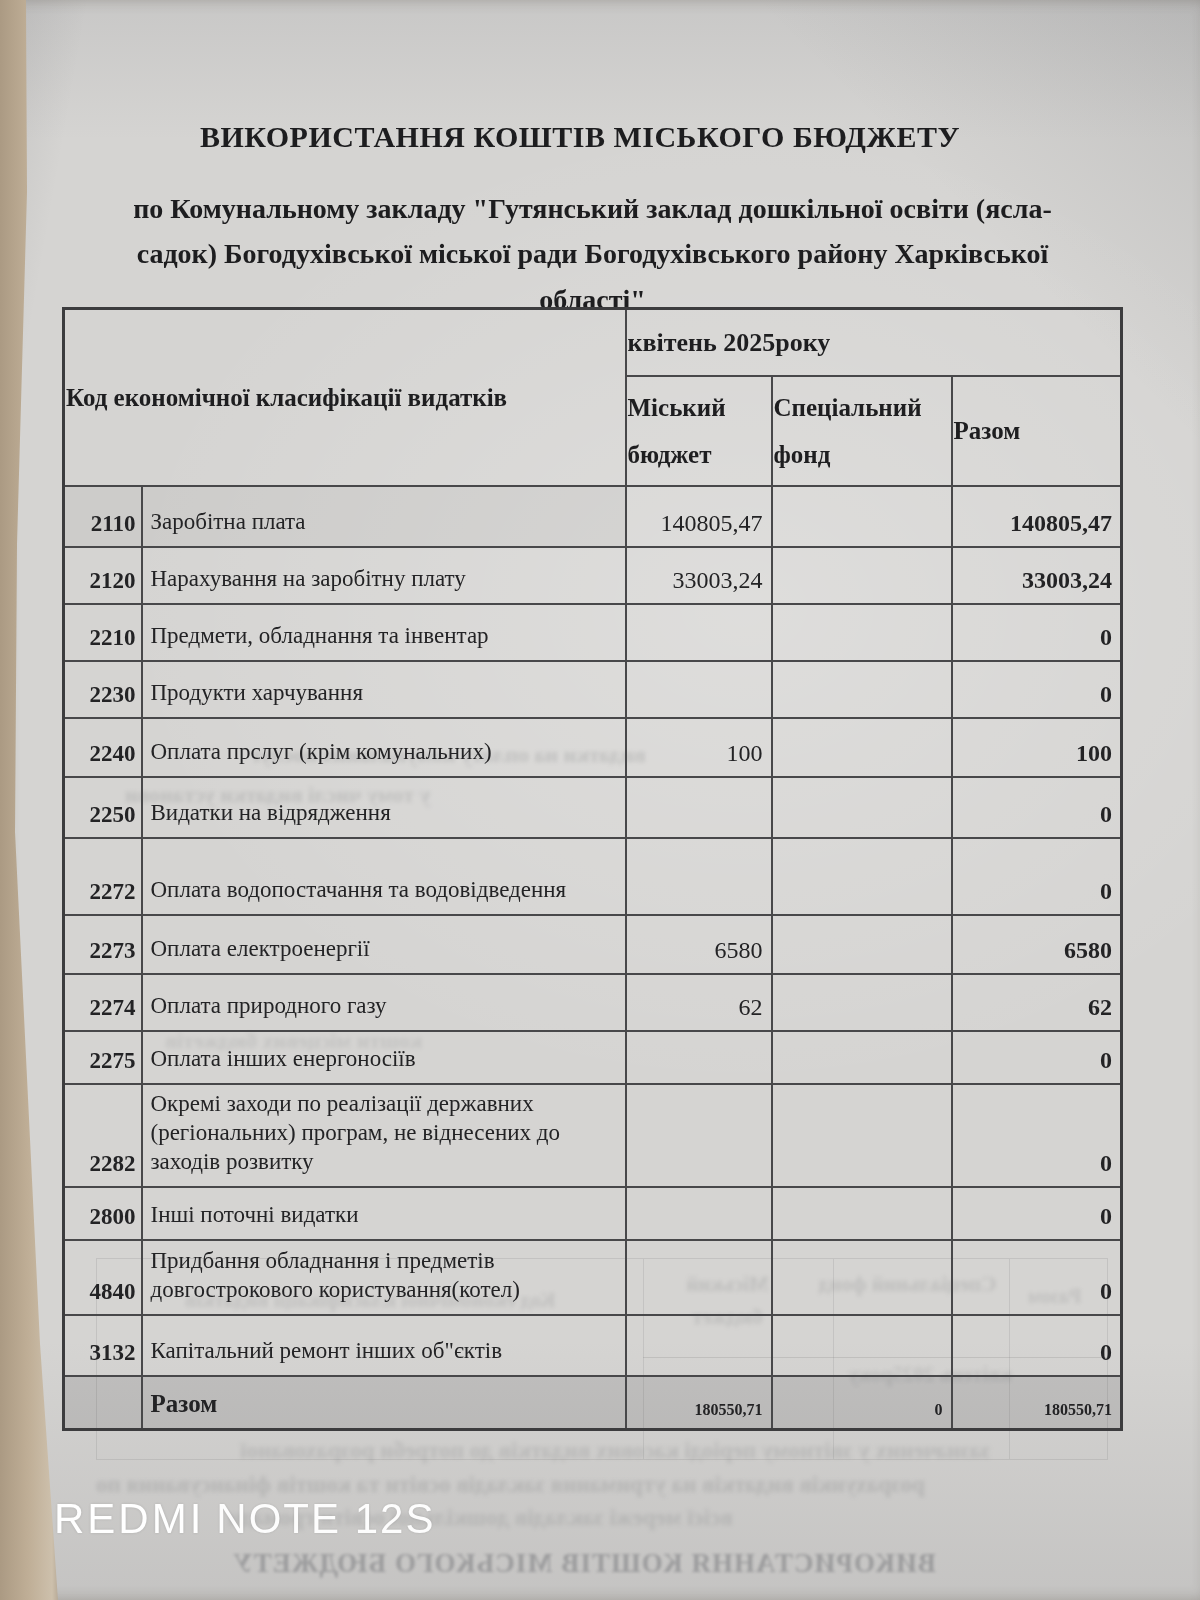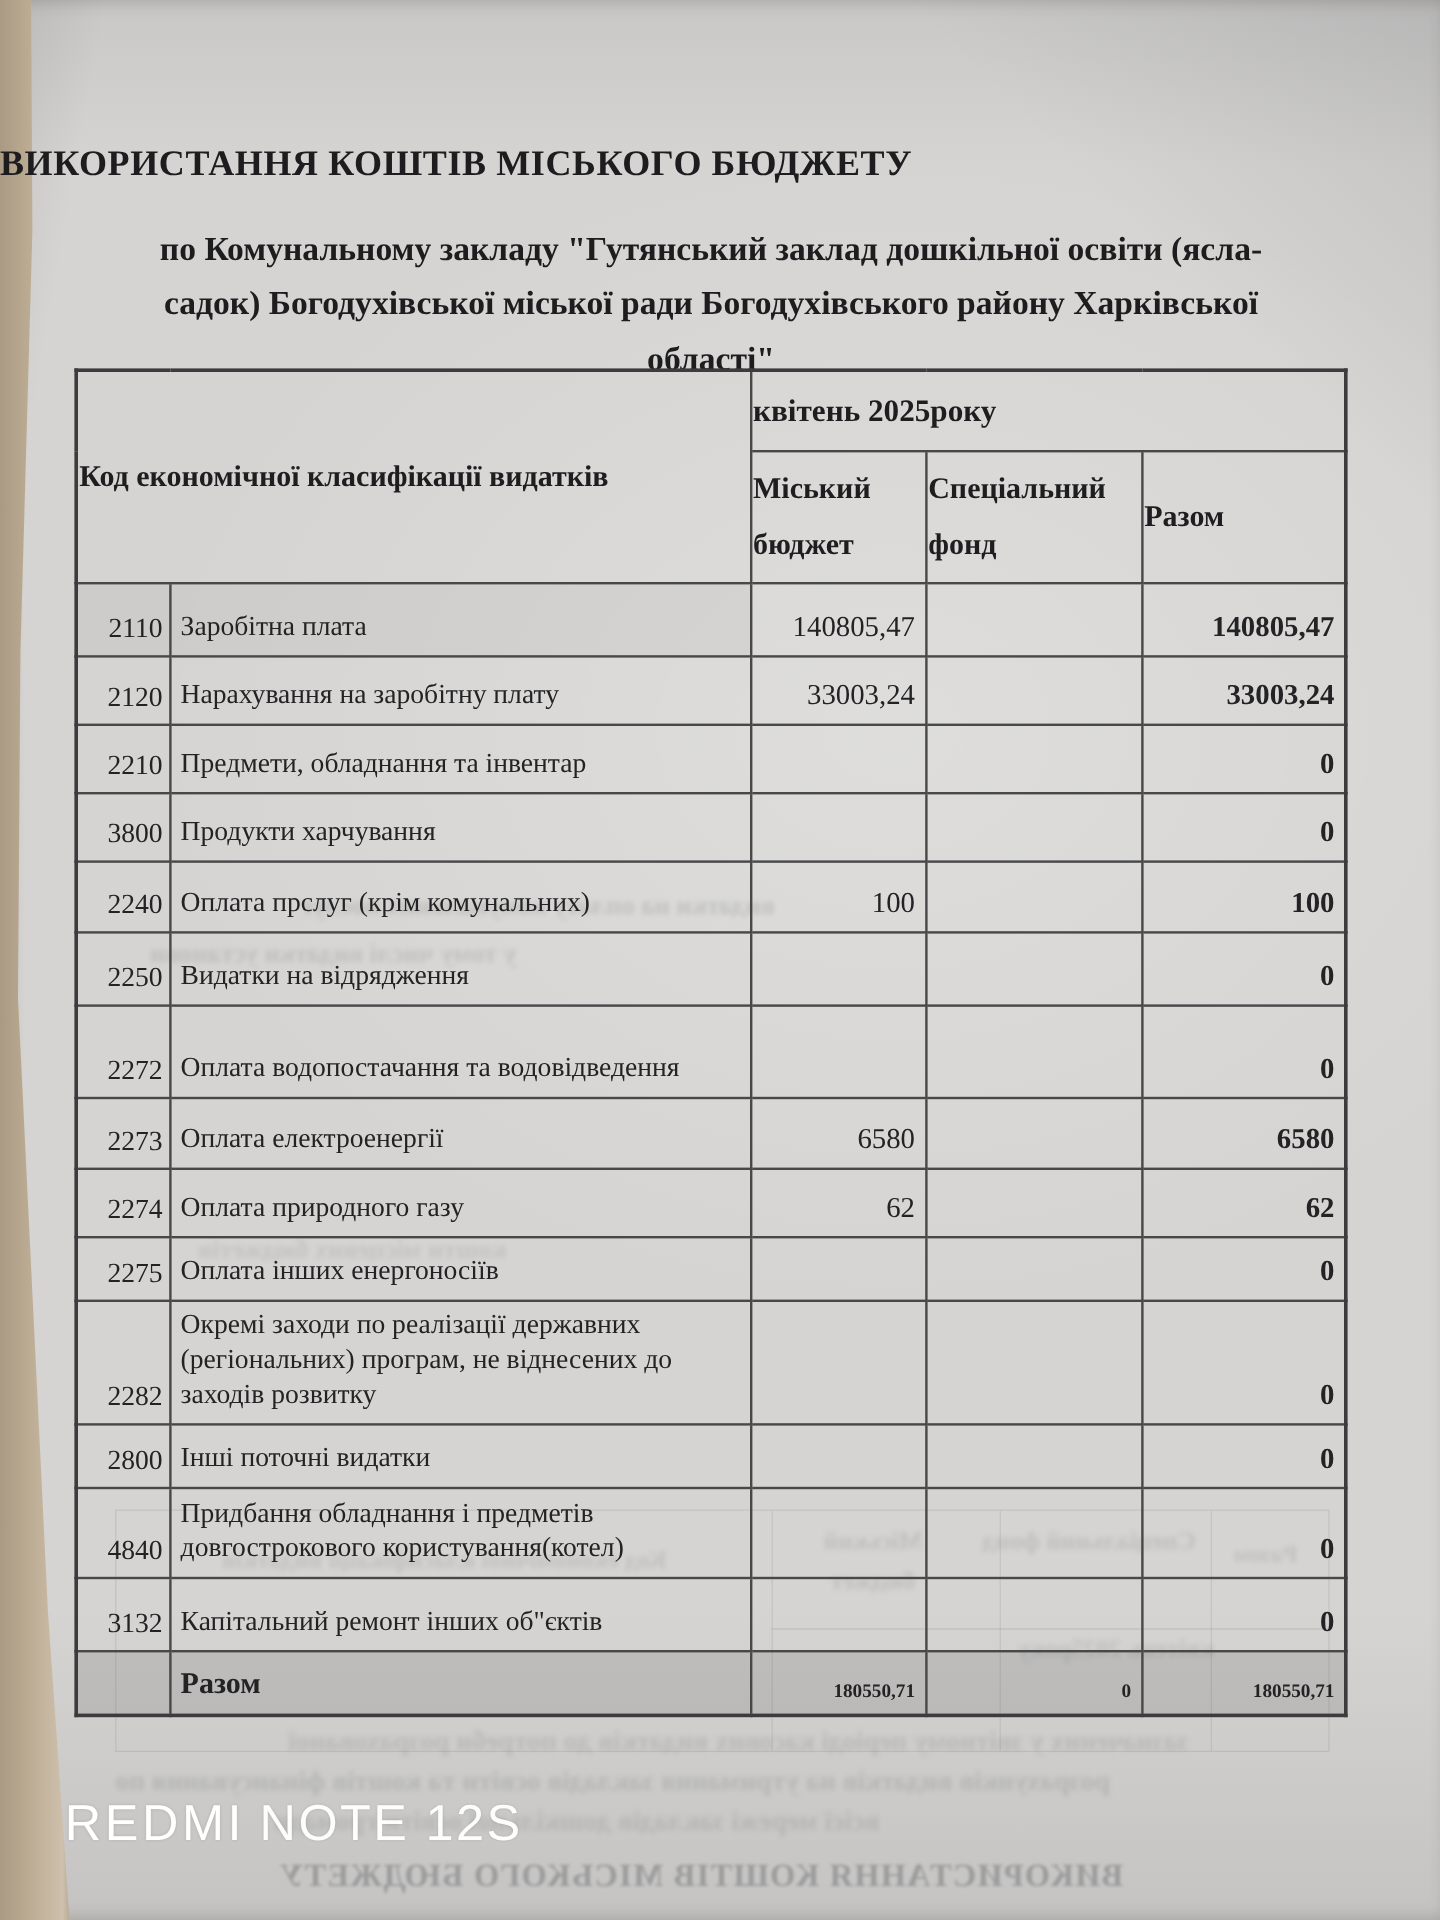--- a/index.html
+++ b/index.html
@@ -16,21 +16,21 @@
     background:
       linear-gradient(225deg, rgba(90,92,96,.16), rgba(0,0,0,0) 16%),
       linear-gradient(100deg, rgba(40,40,45,.10), rgba(0,0,0,0) 6%),
       linear-gradient(to bottom, rgba(110,112,118,.12) 0px, rgba(0,0,0,0) 140px),
       linear-gradient(to top, rgba(95,95,98,.14) 0px, rgba(0,0,0,0) 260px),
       radial-gradient(ellipse 900px 700px at 62% 38%, rgba(255,255,255,.22), rgba(0,0,0,0) 70%),
       #d5d4d2;
     box-shadow:inset 6px 0 14px rgba(70,60,45,.30);
   }
   .title{
-    position:absolute;left:0;top:100px;width:1160px;
+    position:absolute;left:0;top:100px;width:1160px;text-align:center;
     font-size:30px;font-weight:bold;letter-spacing:.5px;color:#1d1d1f;
   }
   .subtitle{
     position:absolute;left:105px;top:158px;width:975px;text-align:center;
     font-size:28px;font-weight:bold;line-height:1.62;color:#1d1d1f;
   }
   
   table.budget{
     position:absolute;left:62px;top:307px;width:1058px;z-index:2;
     border-collapse:collapse;table-layout:fixed;color:#232325;
@@ -39,21 +39,21 @@
   table.budget th, table.budget td{
     border:2px solid #48484a;background:transparent;
     font-family:"Liberation Serif","DejaVu Serif",serif;
   }
   col.c-code{width:78px}col.c-name{width:484px}col.c-city{width:146px}col.c-spec{width:180px}col.c-tot{width:170px}
   thead th{font-weight:bold;text-align:left;vertical-align:middle;font-size:25px;color:#1e1e20;}
   th.h-period{height:63px;font-size:26px;}
   tr.h2 th{height:106px;line-height:1.9;}
   th.h-code{font-size:25px;}
   tbody td{vertical-align:bottom;font-size:23px;padding:0 6px 9px 6px;}
-  td.td-code{text-align:right;padding-right:5px;}
+  td.td-code{text-align:right;padding-right:5px;font-weight:bold;}
   td.td-name{text-align:left;padding-left:8px;line-height:1.26;}
   td.td-num{text-align:right;font-size:24px;padding-right:8px;}
   td.td-total{font-weight:bold;background:rgba(30,30,35,.085);}
   tr.total-row td{font-weight:bold;background:rgba(30,30,35,.115);height:42px;font-size:16px;}
   tr.total-row td.td-name{font-size:25px;}
   tr.row-2110 td{height:50px}tr.row-2120 td{height:46px}tr.row-2210 td{height:46px}
   tr.row-2230 td{height:46px}tr.row-2240 td{height:48px}tr.row-2250 td{height:50px}
   tr.row-2272 td{height:66px}tr.row-2273 td{height:48px}tr.row-2274 td{height:46px}
   tr.row-2275 td{height:42px}tr.row-2282 td{height:92px}tr.row-2800 td{height:42px}
   tr.row-3110 td{height:64px}tr.row-3132 td{height:50px}
@@ -136,21 +136,21 @@
         <td class="td-num td-total">33003,24</td>
       </tr>
       <tr class="row-2210">
         <td class="td-code">2210</td>
         <td class="td-name">Предмети, обладнання та інвентар</td>
         <td class="td-num"></td>
         <td class="td-num"></td>
         <td class="td-num td-total">0</td>
       </tr>
       <tr class="row-2230">
-        <td class="td-code">3800</td>
+        <td class="td-code">2230</td>
         <td class="td-name">Продукти харчування</td>
         <td class="td-num"></td>
         <td class="td-num"></td>
         <td class="td-num td-total">0</td>
       </tr>
       <tr class="row-2240">
         <td class="td-code">2240</td>
         <td class="td-name">Оплата прслуг (крім комунальних)</td>
         <td class="td-num">100</td>
         <td class="td-num"></td>

